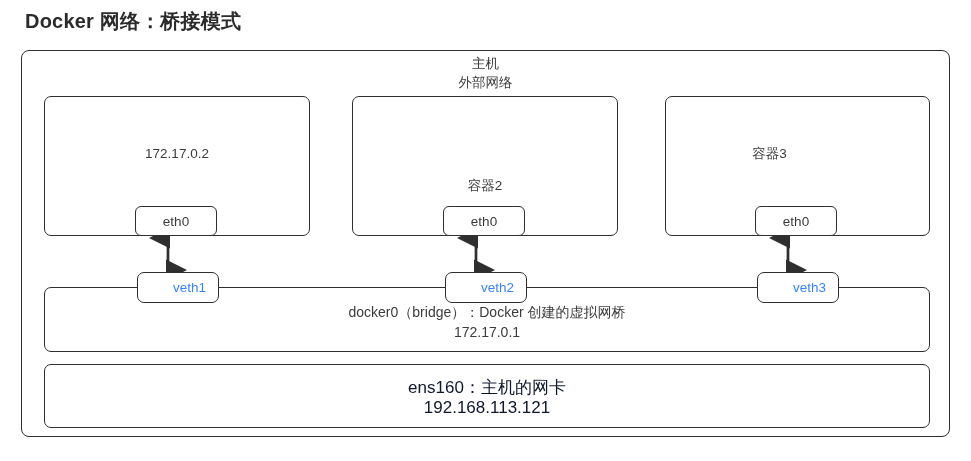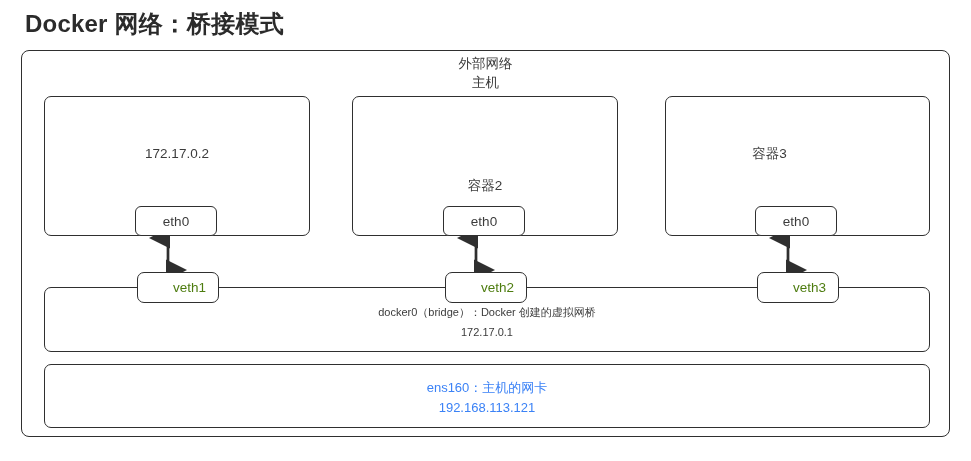--- a/index.html
+++ b/index.html
@@ -13,21 +13,21 @@
     position: relative;
     font-family: "Liberation Sans", "DejaVu Sans", sans-serif;
     color: #3b3b3b;
     overflow: hidden;
   }
 
   #diagram-title {
     position: absolute;
     left: 25px;
     top: 8px;
-    font-size: 24px;
+    font-size: 20px;
     font-weight: bold;
     color: #2b2b2b;
     letter-spacing: 0.2px;
     white-space: nowrap;
   }
 
   .box {
     position: absolute;
     box-sizing: border-box;
     border: 1.6px solid #2f2f2f;
@@ -101,56 +101,56 @@
     width: 886px;
     height: 65px;
     z-index: 2;
   }
   #docker0-label {
     position: absolute;
     left: 44px;
     top: 302px;
     width: 886px;
     text-align: center;
-    font-size: 11px;
+    font-size: 14px;
     line-height: 20px;
     color: #3b3b3b;
     z-index: 3;
   }
 
   
   #ens160-box {
     left: 44px;
     top: 364px;
     width: 886px;
     height: 64px;
     z-index: 2;
   }
   #ens160-label {
     position: absolute;
     left: 44px;
     top: 378px;
     width: 886px;
     text-align: center;
-    font-size: 13px;
+    font-size: 17px;
     line-height: 20px;
-    color: #3b82f6;
+    color: #0f172a;
     z-index: 3;
   }
 
   .veth-box {
     top: 272px;
     width: 82px;
     height: 31px;
     border-radius: 7px;
     display: flex;
     align-items: center;
     justify-content: center;
     font-size: 13.5px;
-    color: #4d7c0f;
+    color: #3b82f6;
     z-index: 7;
     padding-left: 23px;
   }
   #veth-box-1 { left: 137px; }
   #veth-box-2 { left: 445px; }
   #veth-box-3 { left: 757px; }
 
   .connector-svg {
     position: absolute;
     z-index: 5;
@@ -160,22 +160,22 @@
   .conn-2 { left: 468px; top: 234px; }
   .conn-3 { left: 780px; top: 234px; }
 </style>
 </head>
 <body>
 
 <div id="diagram-title">Docker 网络：桥接模式</div>
 
 <div class="box" id="host-box"></div>
 <div id="host-label">
+  <div>主机</div>
   <div>外部网络</div>
-  <div>主机</div>
 </div>
 
 <div class="box container-box" id="container-box-1"></div>
 <div class="container-label" id="container-label-1">
   <div>172.17.0.2</div>
 </div>
 <div class="box eth-box" id="eth-box-1">eth0</div>
 
 <div class="box container-box" id="container-box-2"></div>
 <div class="container-label" id="container-label-2">

